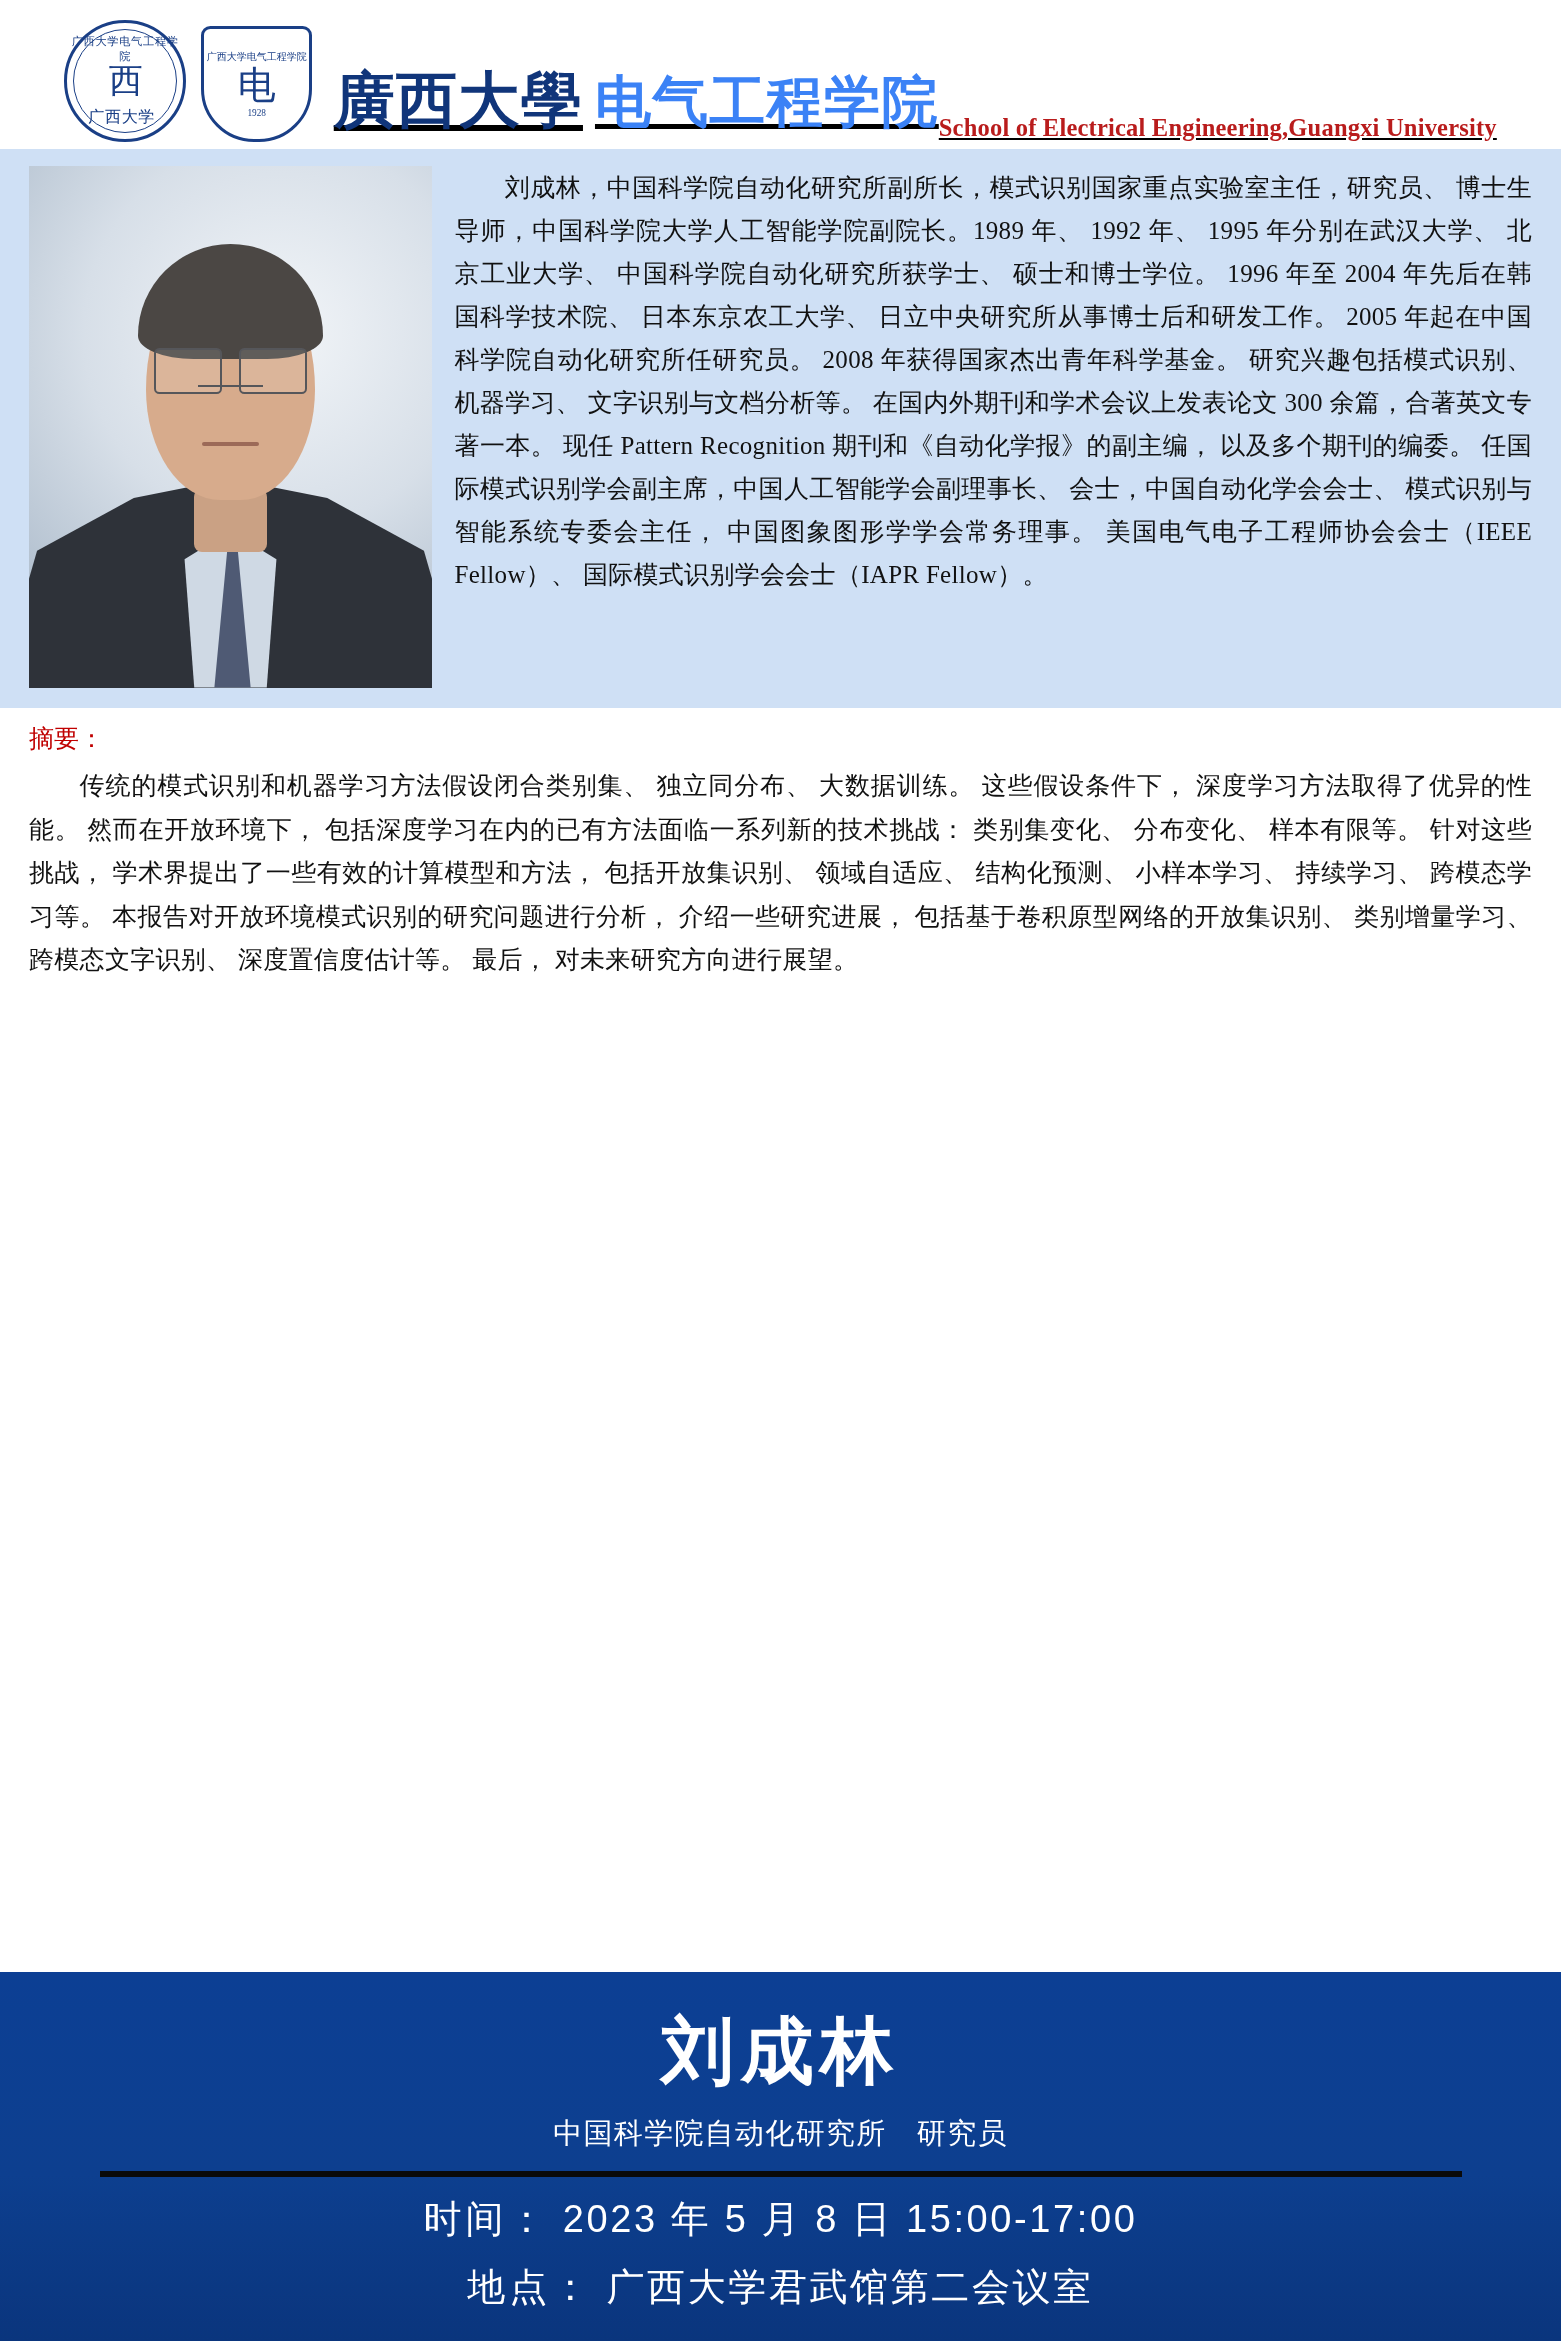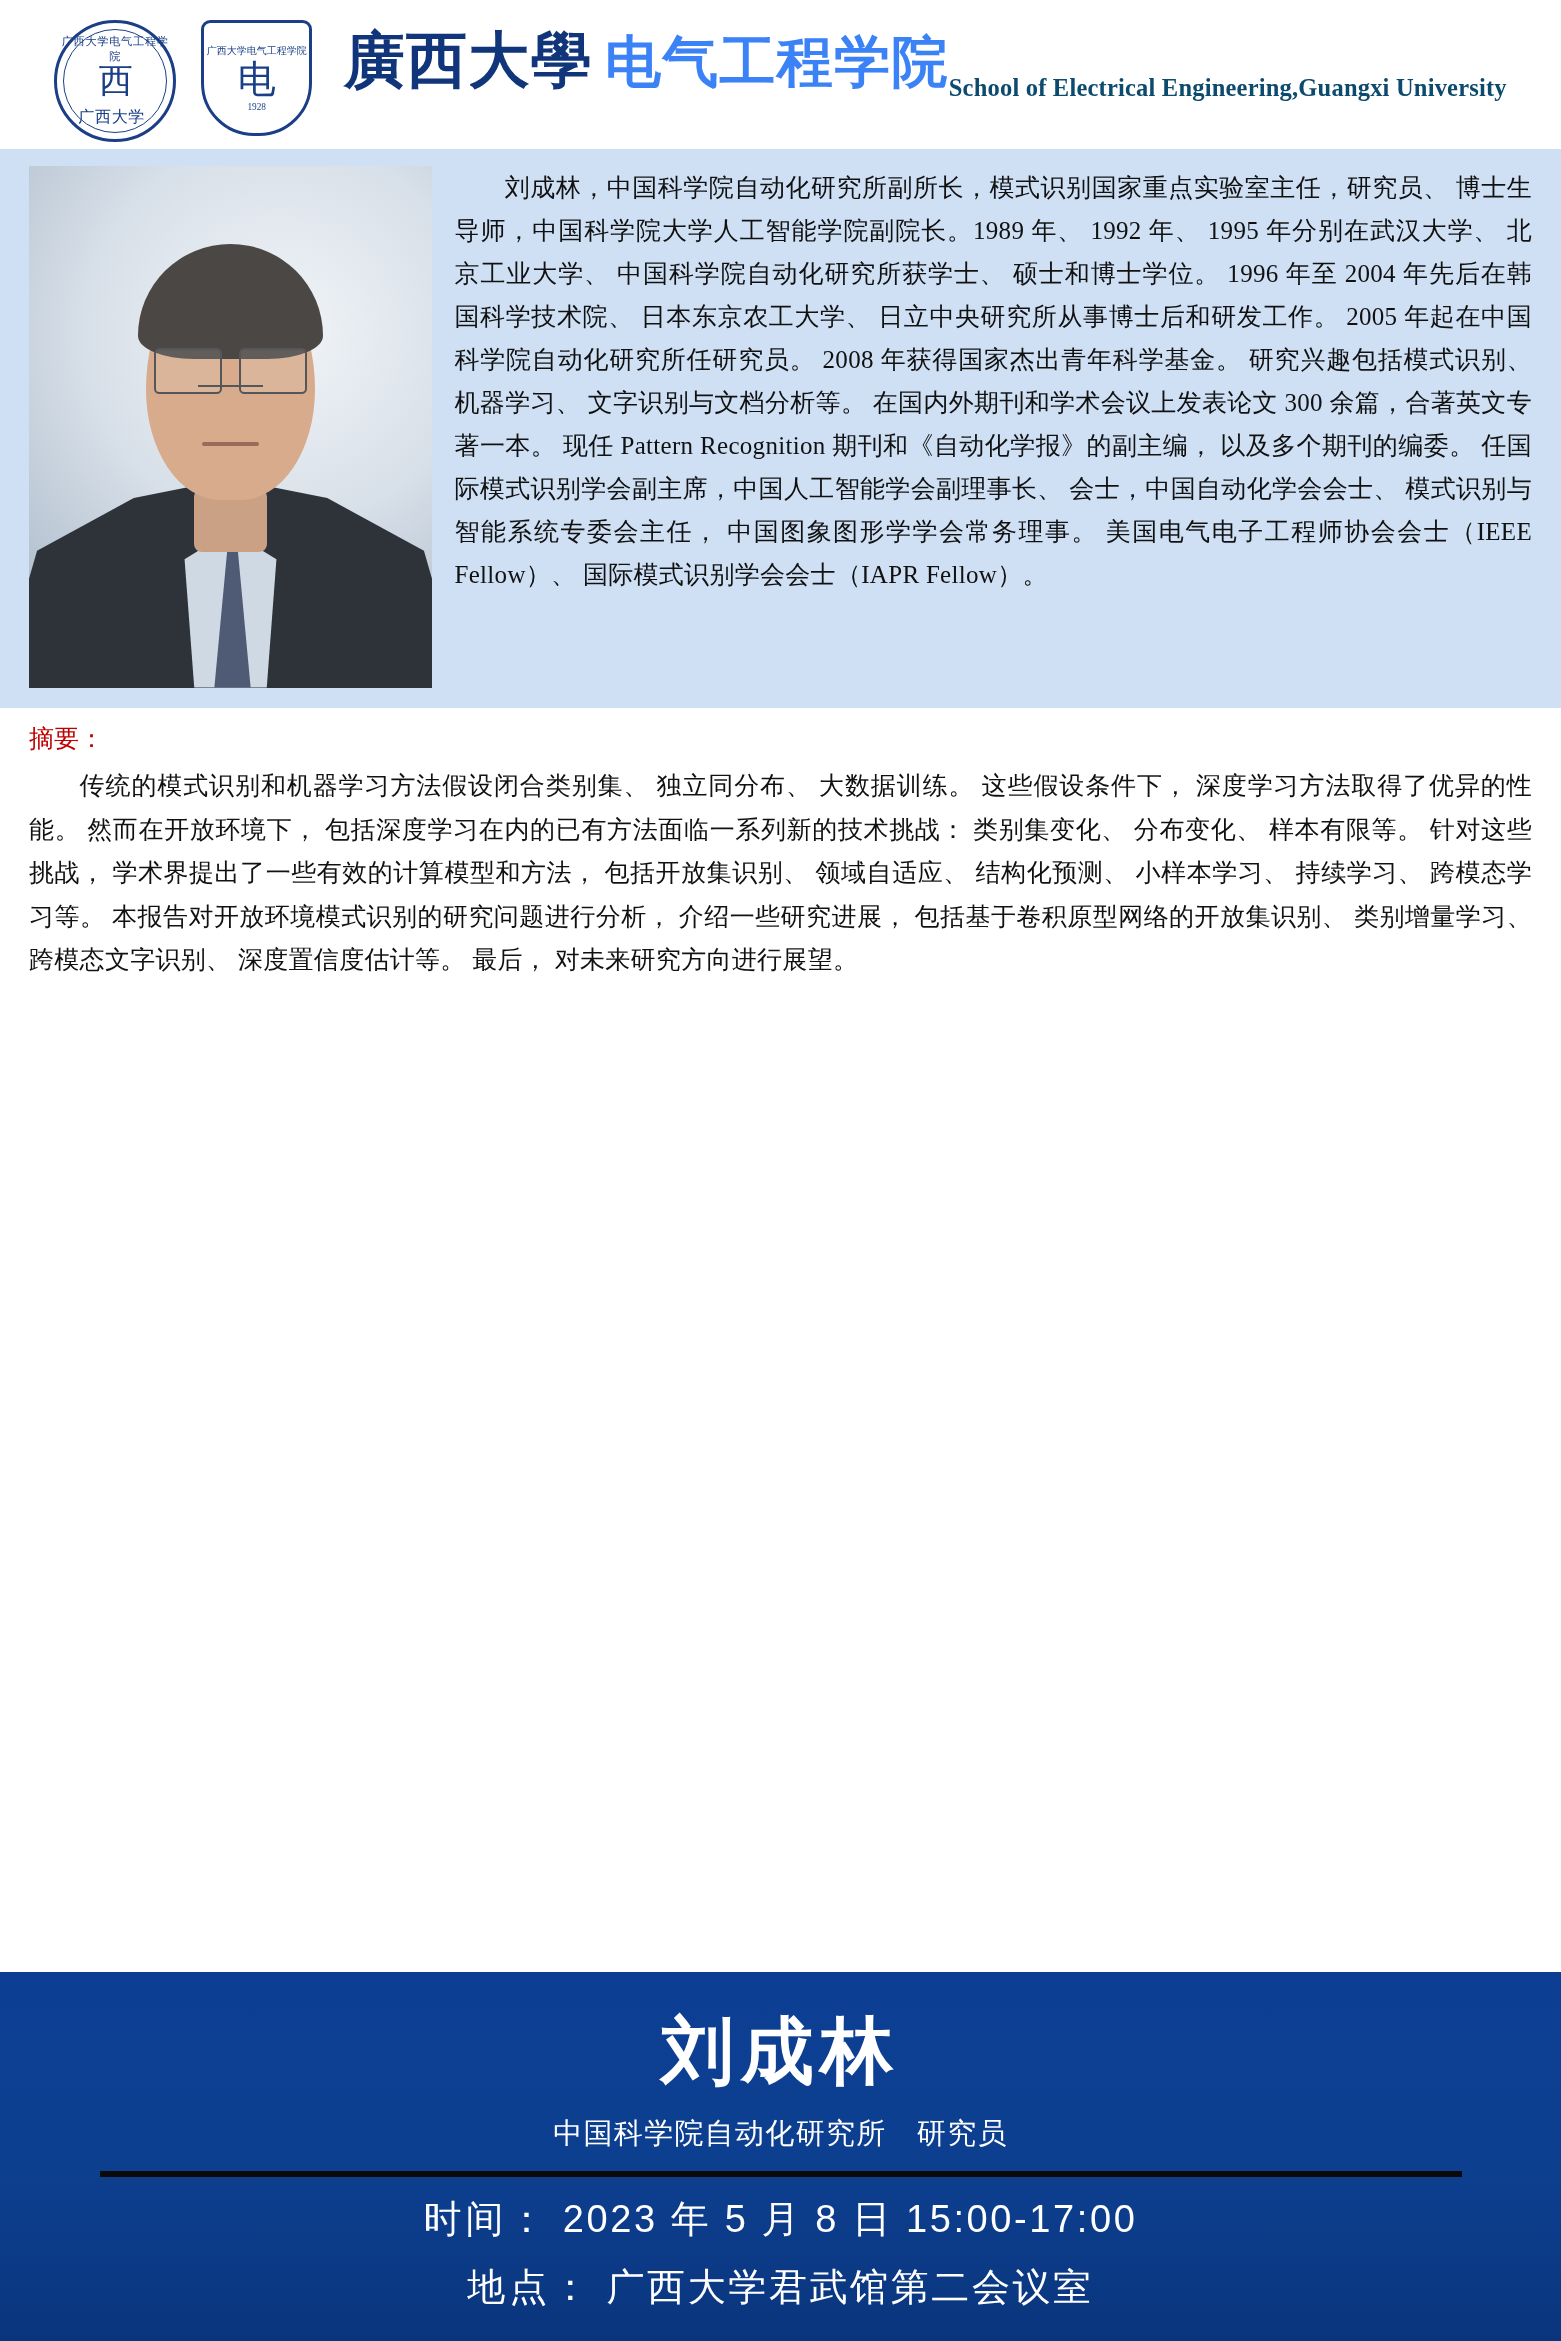--- a/index.html
+++ b/index.html
@@ -24,22 +24,23 @@
 
   
   .header {
     padding: 20px 0 6.6px 0;
     display: flex;
     justify-content: center;
     align-items: center;
   }
   .header-inner {
     display: flex;
-    align-items: flex-start;
-    gap: 25px;
+    align-items: flex-end;
+    gap: 15px;
+    text-decoration: underline;
   }
   .seal {
     width: 116px;
     height: 116px;
     border-radius: 50%;
     border: 3.3px solid #1a3f86;
     position: relative;
     background: #ffffff;
     flex: none;
   }
@@ -134,21 +135,21 @@
   .wm-bold {
     font-size: 56px;
     font-weight: bold;
     color: #3b82f6;
     font-family: "Liberation Sans", sans-serif;
     letter-spacing: 1.3px;
   }
   .wordmark-en {
     font-size: 24.5px;
     font-weight: bold;
-    color: #0c4a6e;
+    color: #b91c1c;
     font-family: "Liberation Serif", serif;
     letter-spacing: 0.2px;
     align-self: flex-end;
   }
 
   
   .title-row {
     padding: 12px 40px 16px 40px;
     display: flex;
     align-items: baseline;

